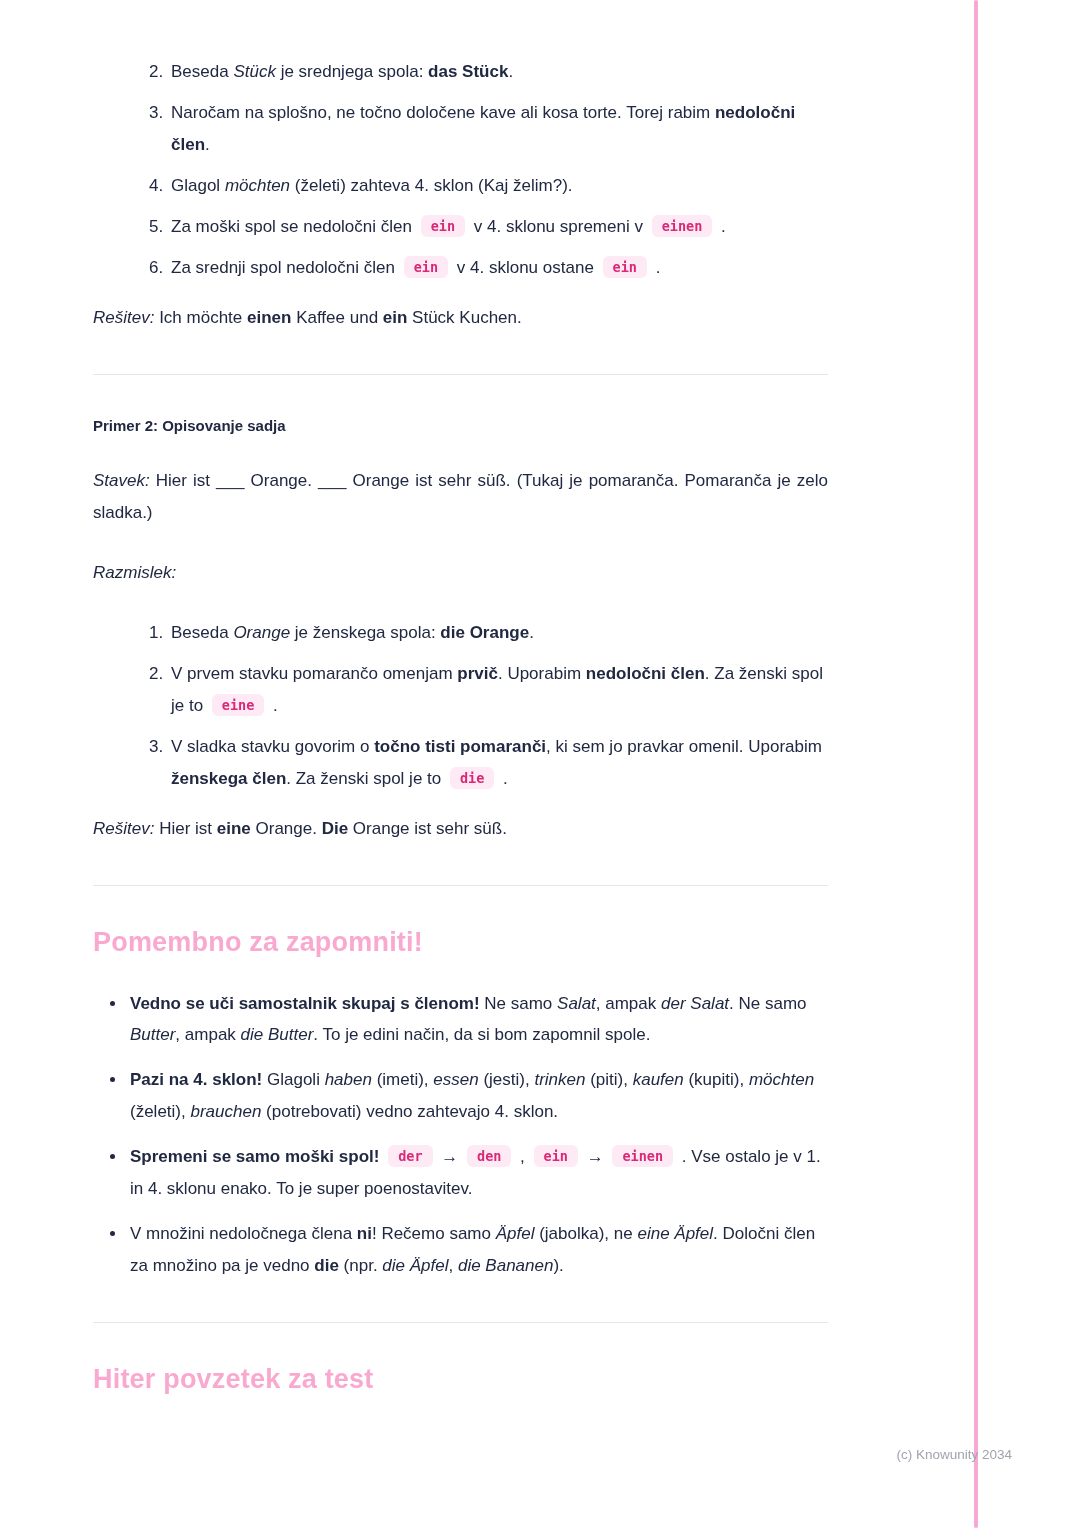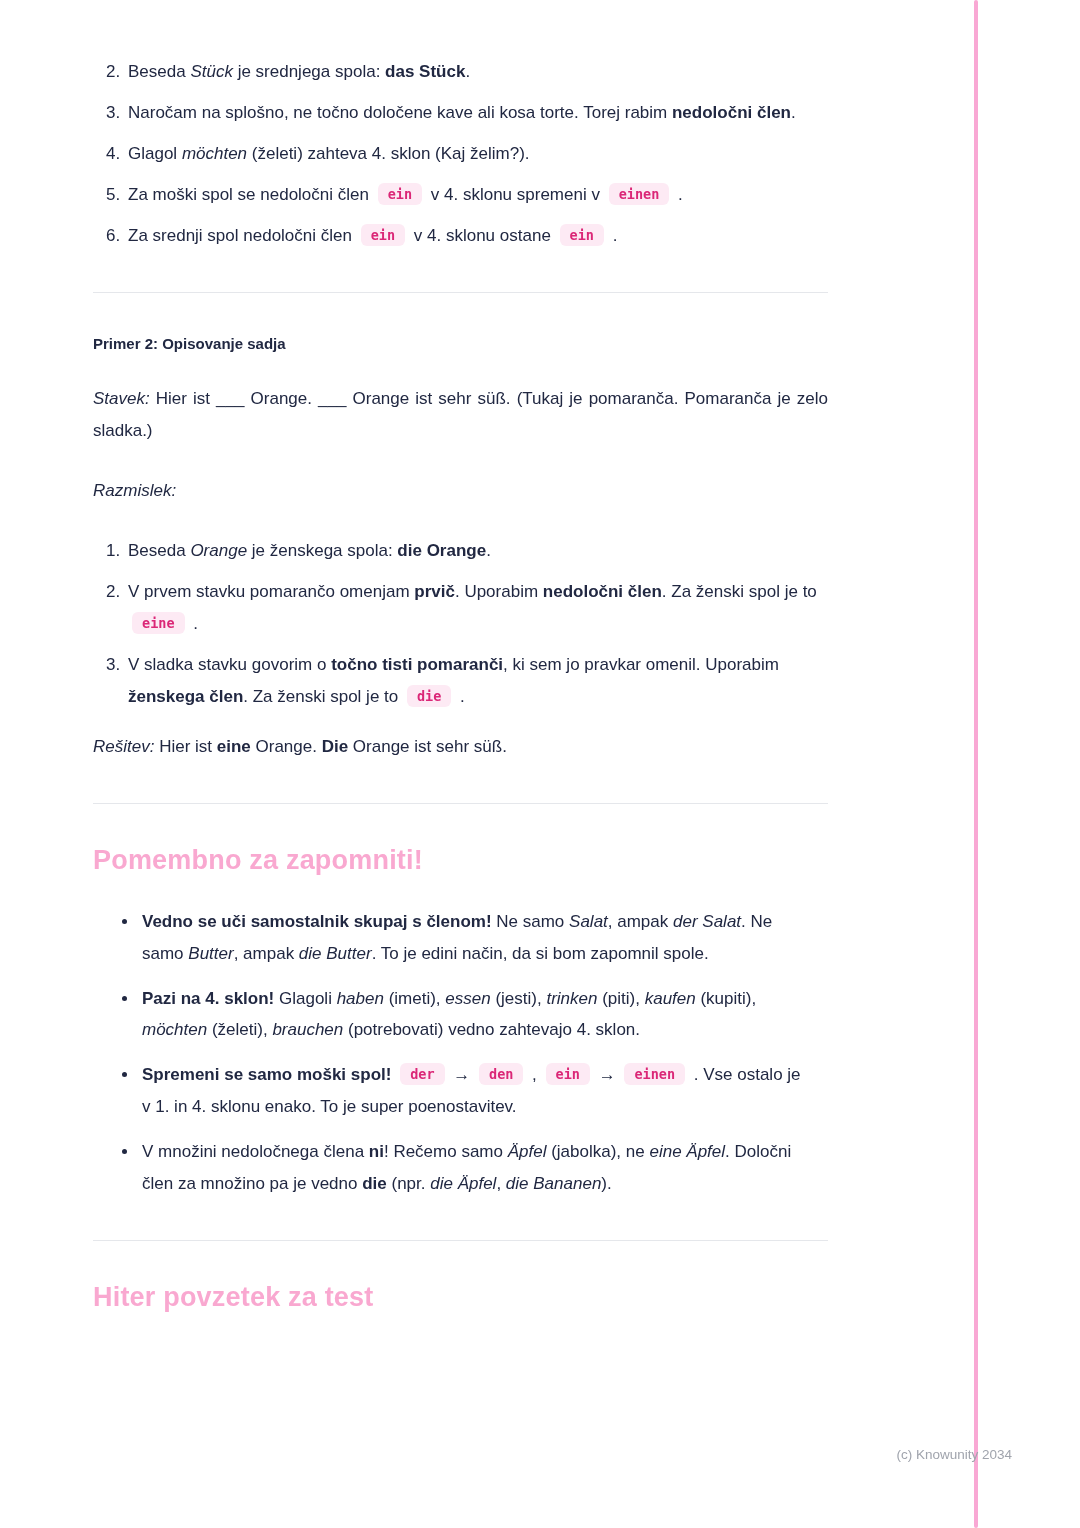--- a/index.html
+++ b/index.html
@@ -7,22 +7,22 @@
     width:1080px;height:1528px;position:relative;overflow:hidden;
     background:#ffffff;
     font-family:"Liberation Sans",sans-serif;
     color:#212842;
   }
   .content{
     position:absolute;left:93px;top:56px;width:735px;
     font-size:17px;line-height:1.88;
   }
   ol.num-list{margin:0 0 18px 0;padding-left:32px;}
-  ol.num-list li{margin-bottom:9px;padding-left:3px;}
-  ul.bullet-list{margin:16px;padding-left:30px;}
+  ol.num-list li{margin-bottom:9px;padding-left:3px;margin-left:43px;}
+  ul.bullet-list{margin:4px;padding-left:30px;}
   ul.bullet-list li{margin-bottom:13px;padding-left:3px;}
   p{margin:0;}
   .solution{margin:0;}
   .para-gap{margin-bottom:28px;}
   hr.divider{border:none;border-top:1px solid #e5e7eb;margin:40px 0;}
   h3.subheading{font-size:15px;font-weight:700;margin:0 0 28px 0;color:#212842;line-height:1.5;}
   h2.pink-heading{font-size:27px;font-weight:800;margin:0 0 28px 0;color:#f9a8d0;line-height:1.25;letter-spacing:.2px;}
   .justify{text-align:justify;}
   .seg-p{}
   .seg-b{font-weight:700;}
@@ -51,20 +51,21 @@
   <div class="content">
 
     <ol class="num-list" start="2">
       <li><span class="seg-p">Beseda </span><span class="seg-i">Stück</span><span class="seg-p"> je srednjega spola: </span><span class="seg-b">das Stück</span><span class="seg-p">.</span></li>
       <li><span class="seg-p">Naročam na splošno, ne točno določene kave ali kosa torte. Torej rabim </span><span class="seg-b">nedoločni člen</span><span class="seg-p">.</span></li>
       <li><span class="seg-p">Glagol </span><span class="seg-i">möchten</span><span class="seg-p"> (želeti) zahteva 4. sklon (Kaj želim?).</span></li>
       <li><span class="seg-p">Za moški spol se nedoločni člen </span><span class="seg-c">ein</span><span class="seg-p"> v 4. sklonu spremeni v </span><span class="seg-c">einen</span><span class="seg-p"> .</span></li>
       <li><span class="seg-p">Za srednji spol nedoločni člen </span><span class="seg-c">ein</span><span class="seg-p"> v 4. sklonu ostane </span><span class="seg-c">ein</span><span class="seg-p"> .</span></li>
     </ol>
 
+    <p class="solution"><span class="seg-i">Rešitev:</span><span class="seg-p"> Ich möchte </span><span class="seg-b">einen</span><span class="seg-p"> Kaffee und </span><span class="seg-b">ein</span><span class="seg-p"> Stück Kuchen.</span></p>
 
     <hr class="divider">
 
     <h3 class="subheading">Primer 2: Opisovanje sadja</h3>
 
     <p class="justify para-gap"><span class="seg-i">Stavek:</span><span class="seg-p"> Hier ist ___ Orange. ___ Orange ist sehr süß. (Tukaj je pomaranča. Pomaranča je zelo sladka.)</span></p>
 
     <p class="para-gap"><span class="seg-i">Razmislek:</span></p>
 
     <ol class="num-list" start="1">

